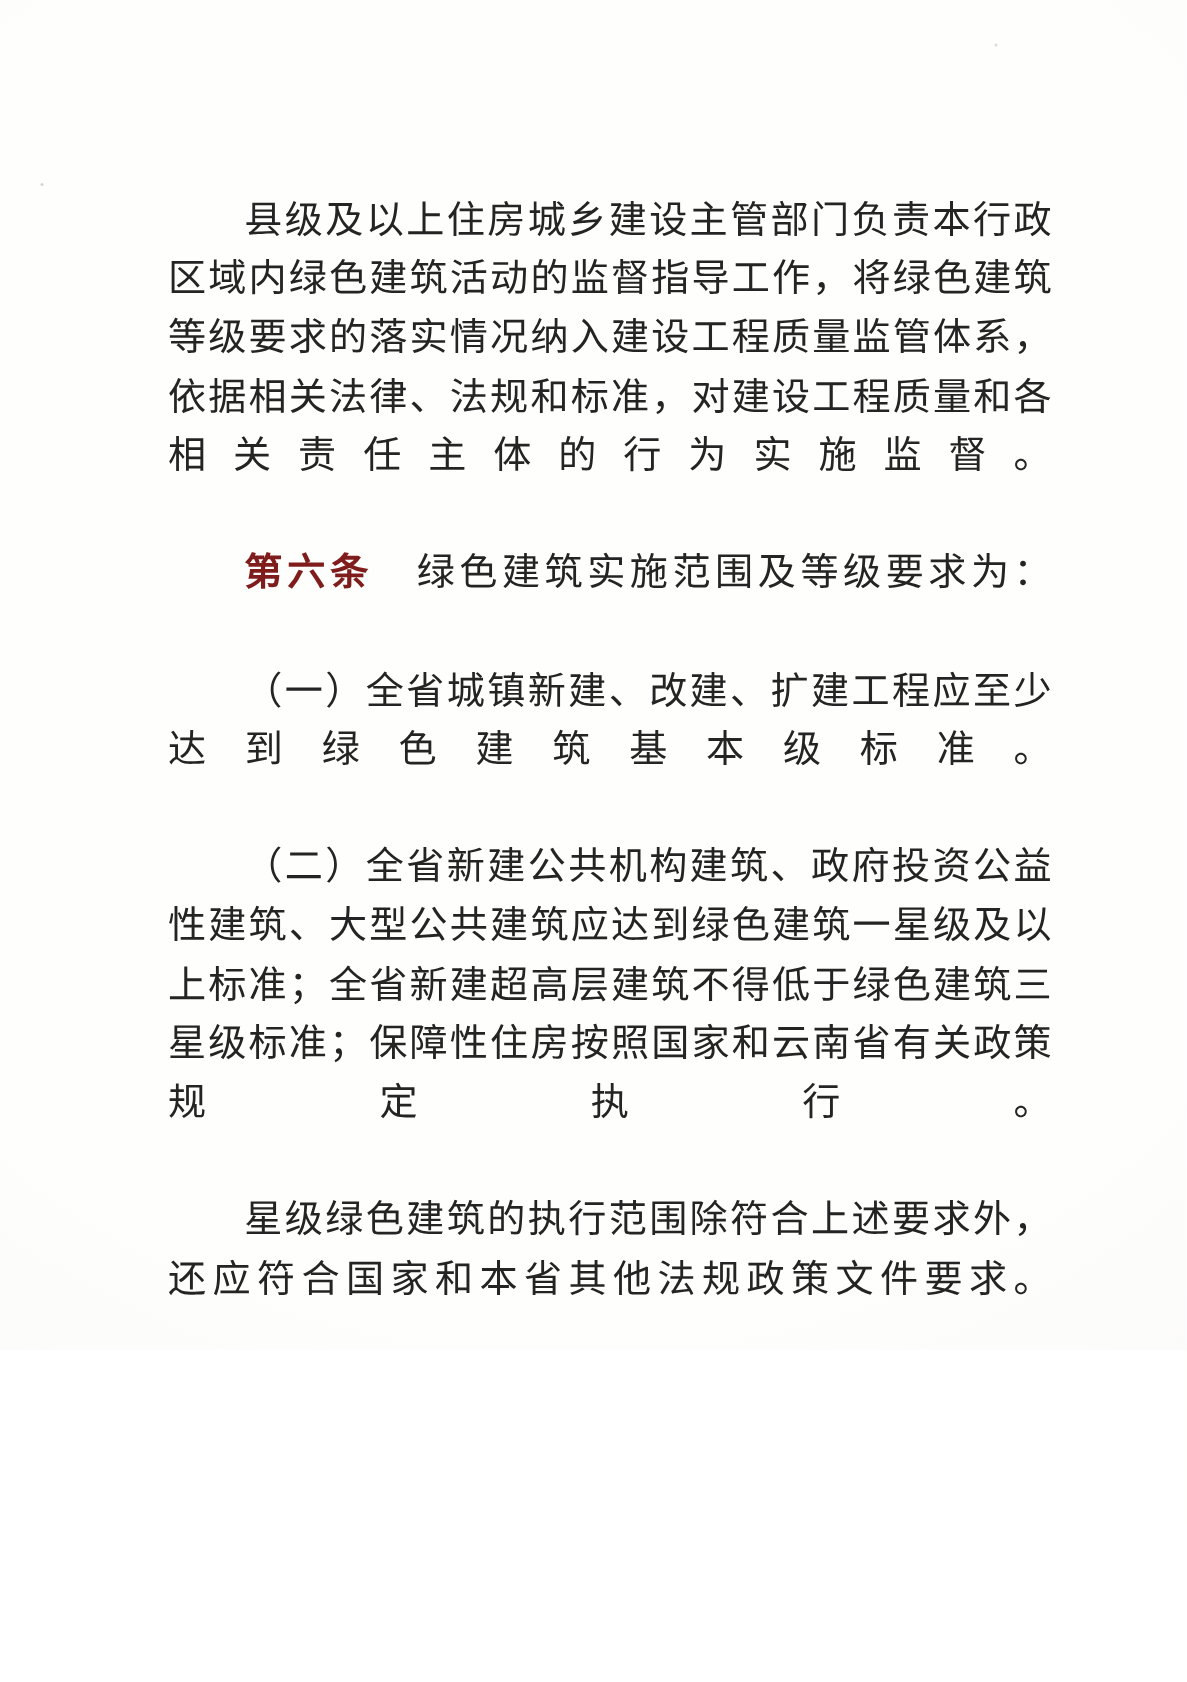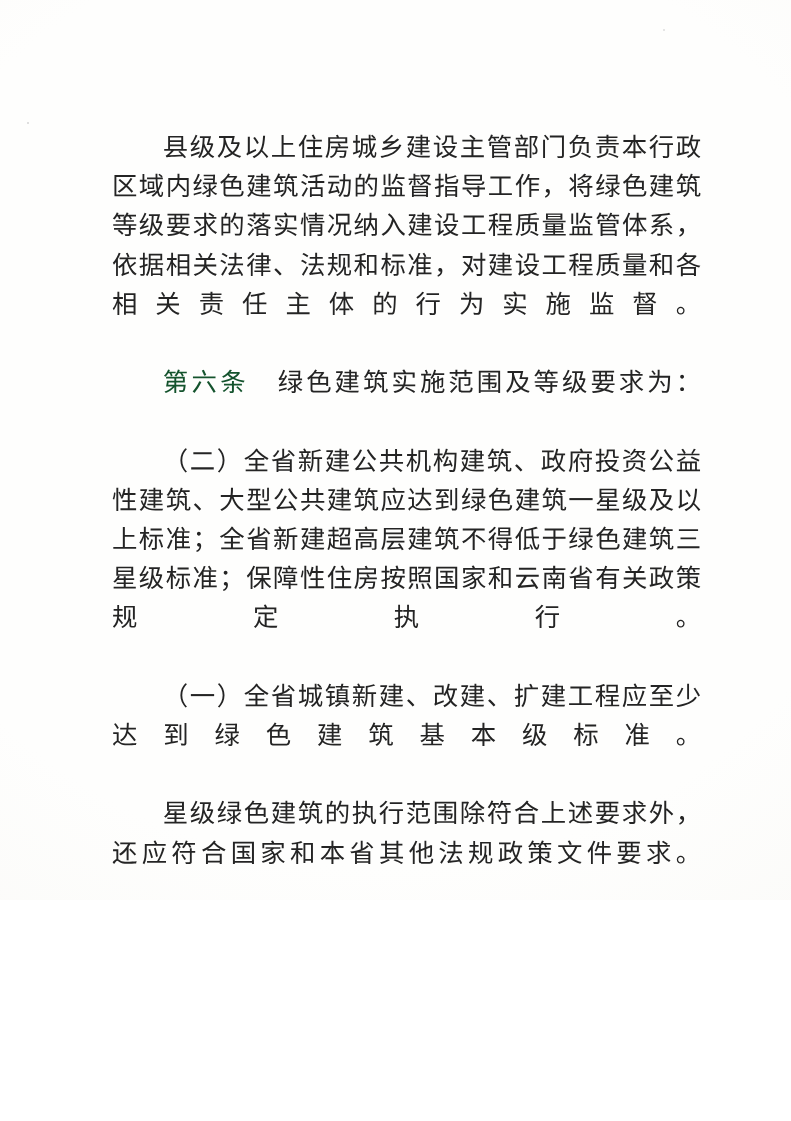--- a/index.html
+++ b/index.html
@@ -64,23 +64,23 @@
   
   .para::after {
     content: "";
     display: inline-block;
     width: 100%;
   }
 
   
   .article-no {
     font-family: "Liberation Sans", "DejaVu Sans", sans-serif;
-    font-weight: 400;
+    font-weight: 700;
     letter-spacing: 1.2px;
-    color: #14532d;
+    color: #7f1d1d;
   }
   .article-gap {
     display: inline-block;
     width: 1.05em;
   }
 
   
   .page-number {
     position: absolute;
     left: 0;
@@ -153,23 +153,23 @@
 <div class="page">
 
   <div class="paper-tone"></div>
 
   <div class="text-column">
 
     <p class="para">县级及以上住房城乡建设主管部门负责本行政区域内绿色建筑活动的监督指导工作，将绿色建筑等级要求的落实情况纳入建设工程质量监管体系，依据相关法律、法规和标准，对建设工程质量和各相关责任主体的行为实施监督。</p>
 
     <p class="para"><span class="article-no">第六条</span><span class="article-gap"></span><span>绿色建筑实施范围及等级要求为：</span></p>
 
+    <p class="para item">（一）全省城镇新建、改建、扩建工程应至少达到绿色建筑基本级标准。</p>
+
     <p class="para item">（二）全省新建公共机构建筑、政府投资公益性建筑、大型公共建筑应达到绿色建筑一星级及以上标准；全省新建超高层建筑不得低于绿色建筑三星级标准；保障性住房按照国家和云南省有关政策规定执行。</p>
-
-    <p class="para item">（一）全省城镇新建、改建、扩建工程应至少达到绿色建筑基本级标准。</p>
 
 
 
     <p class="para">星级绿色建筑的执行范围除符合上述要求外，还应符合国家和本省其他法规政策文件要求。</p>
 
   </div>
 
   <div class="page-number"><span class="pn-inner">— 3 —</span></div>
 
   <div class="watermark">tanguanli.org.cn</div>

